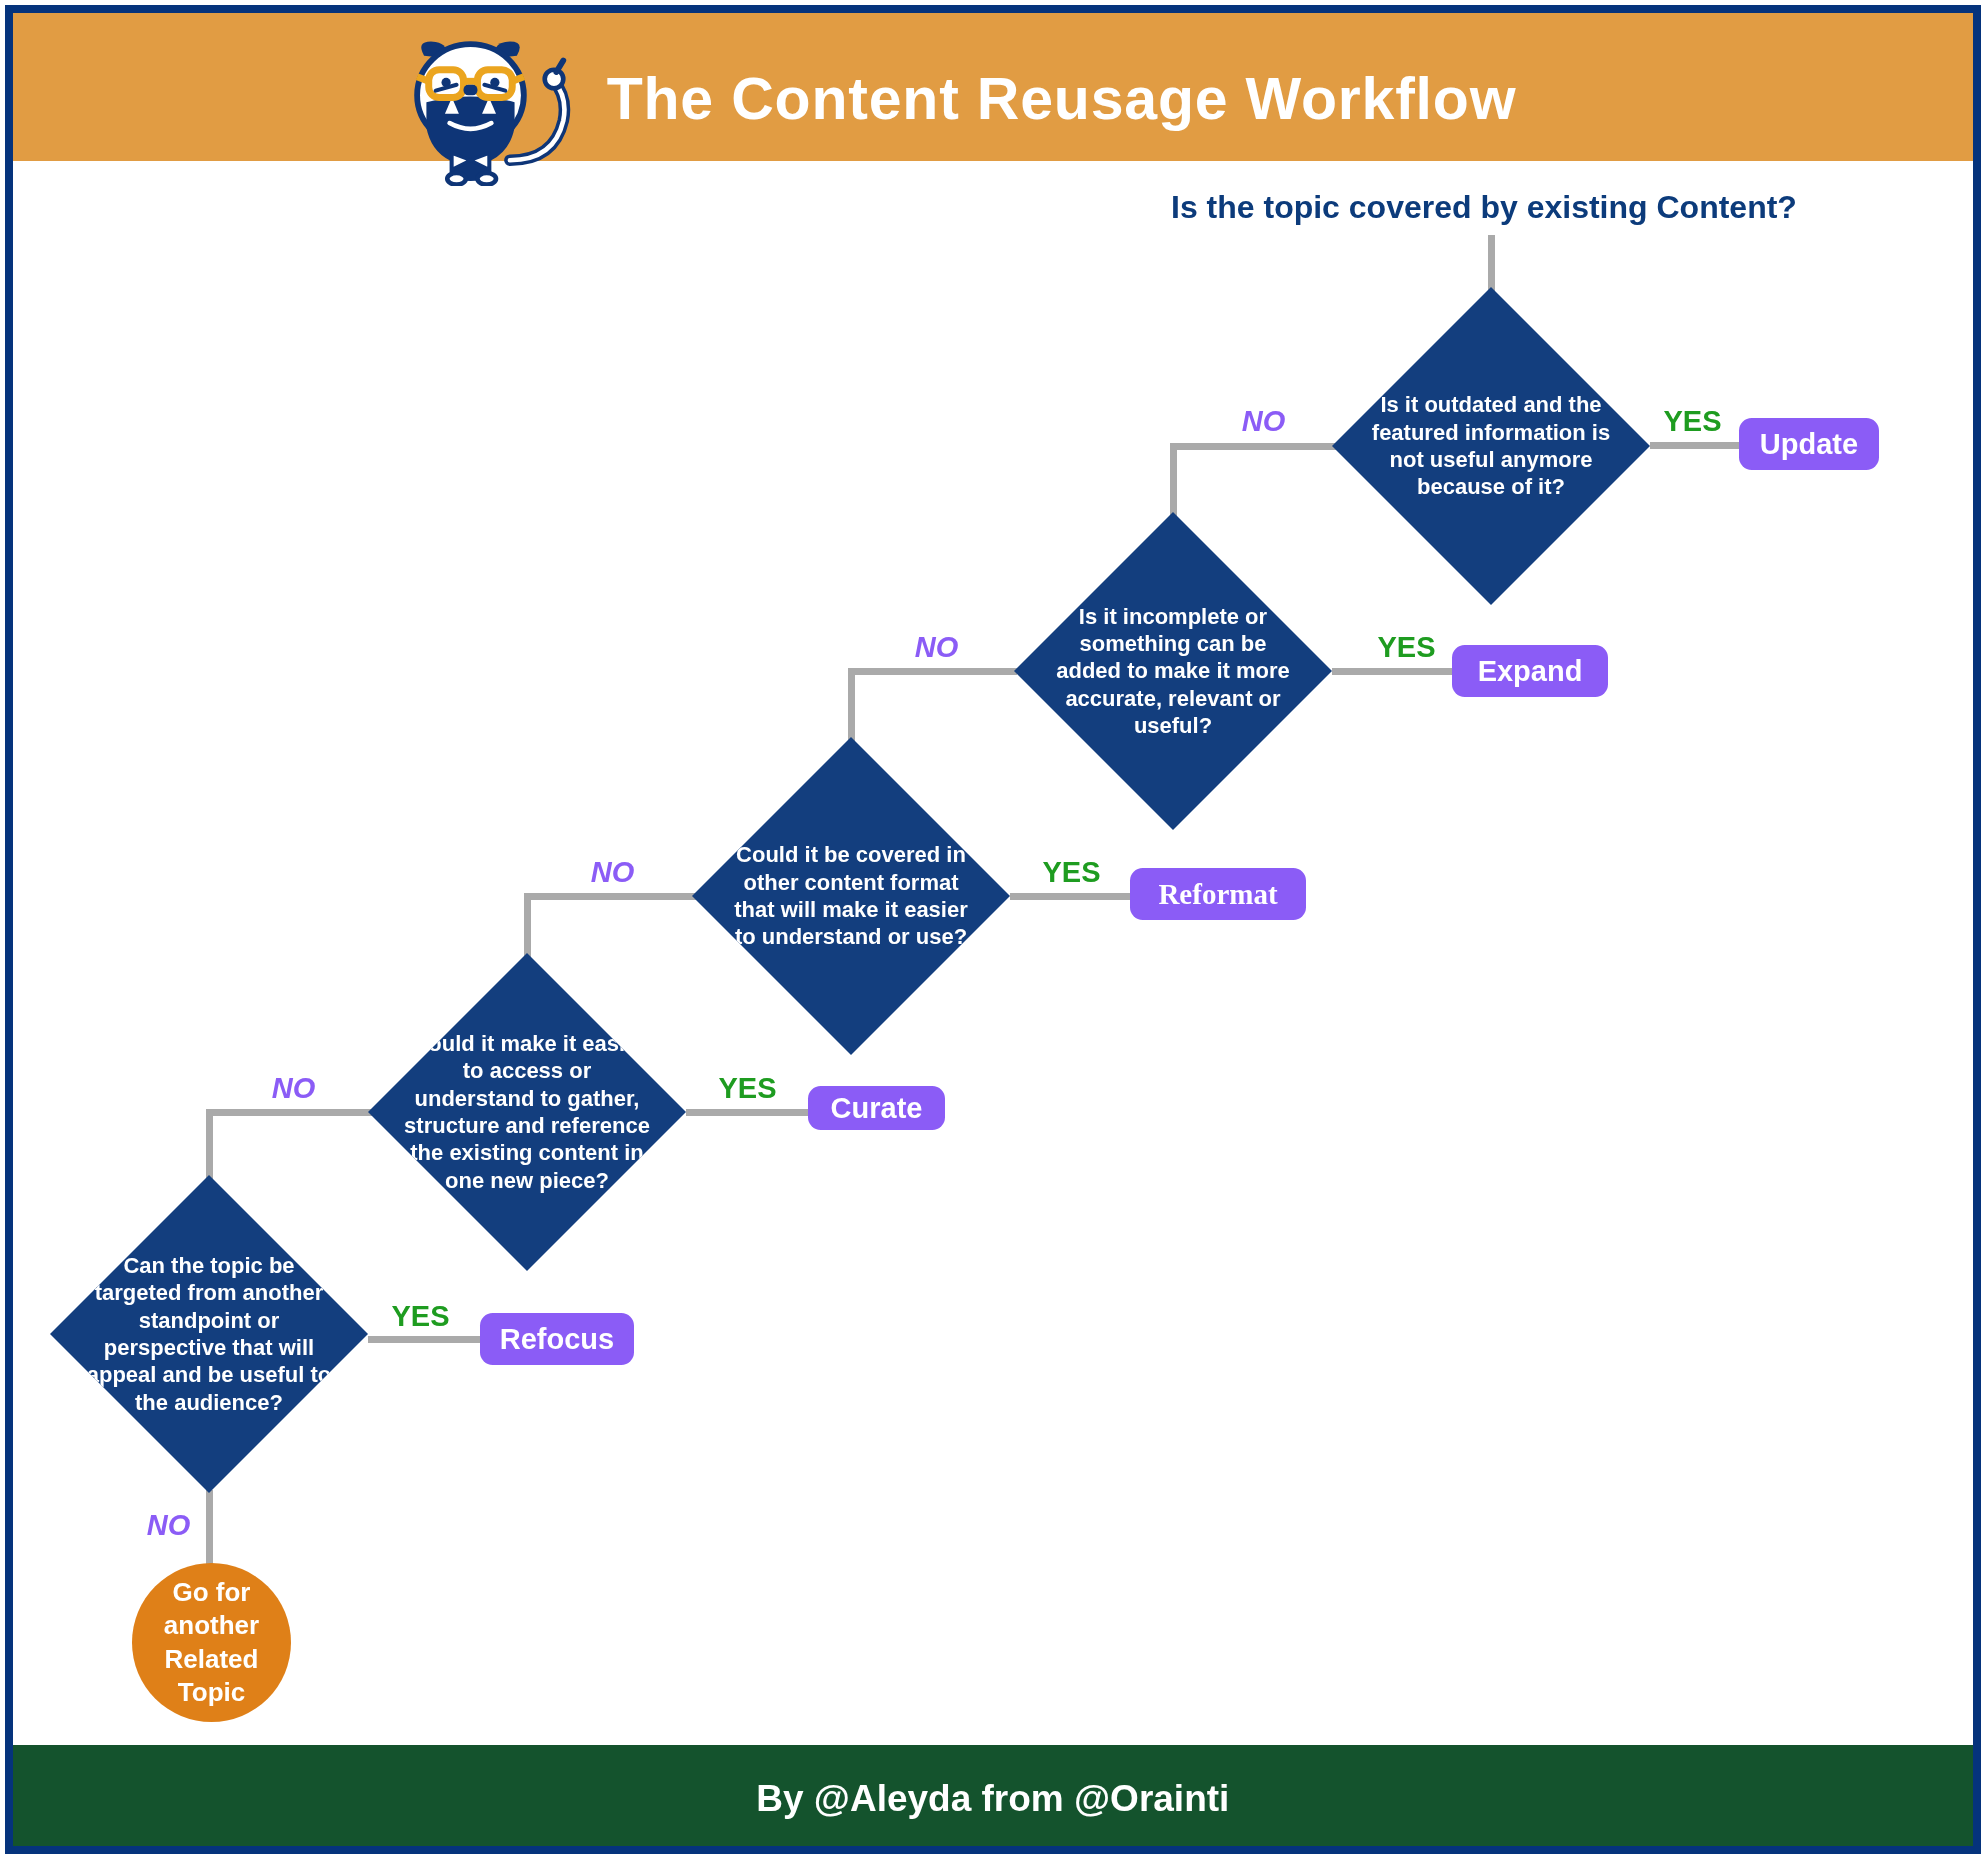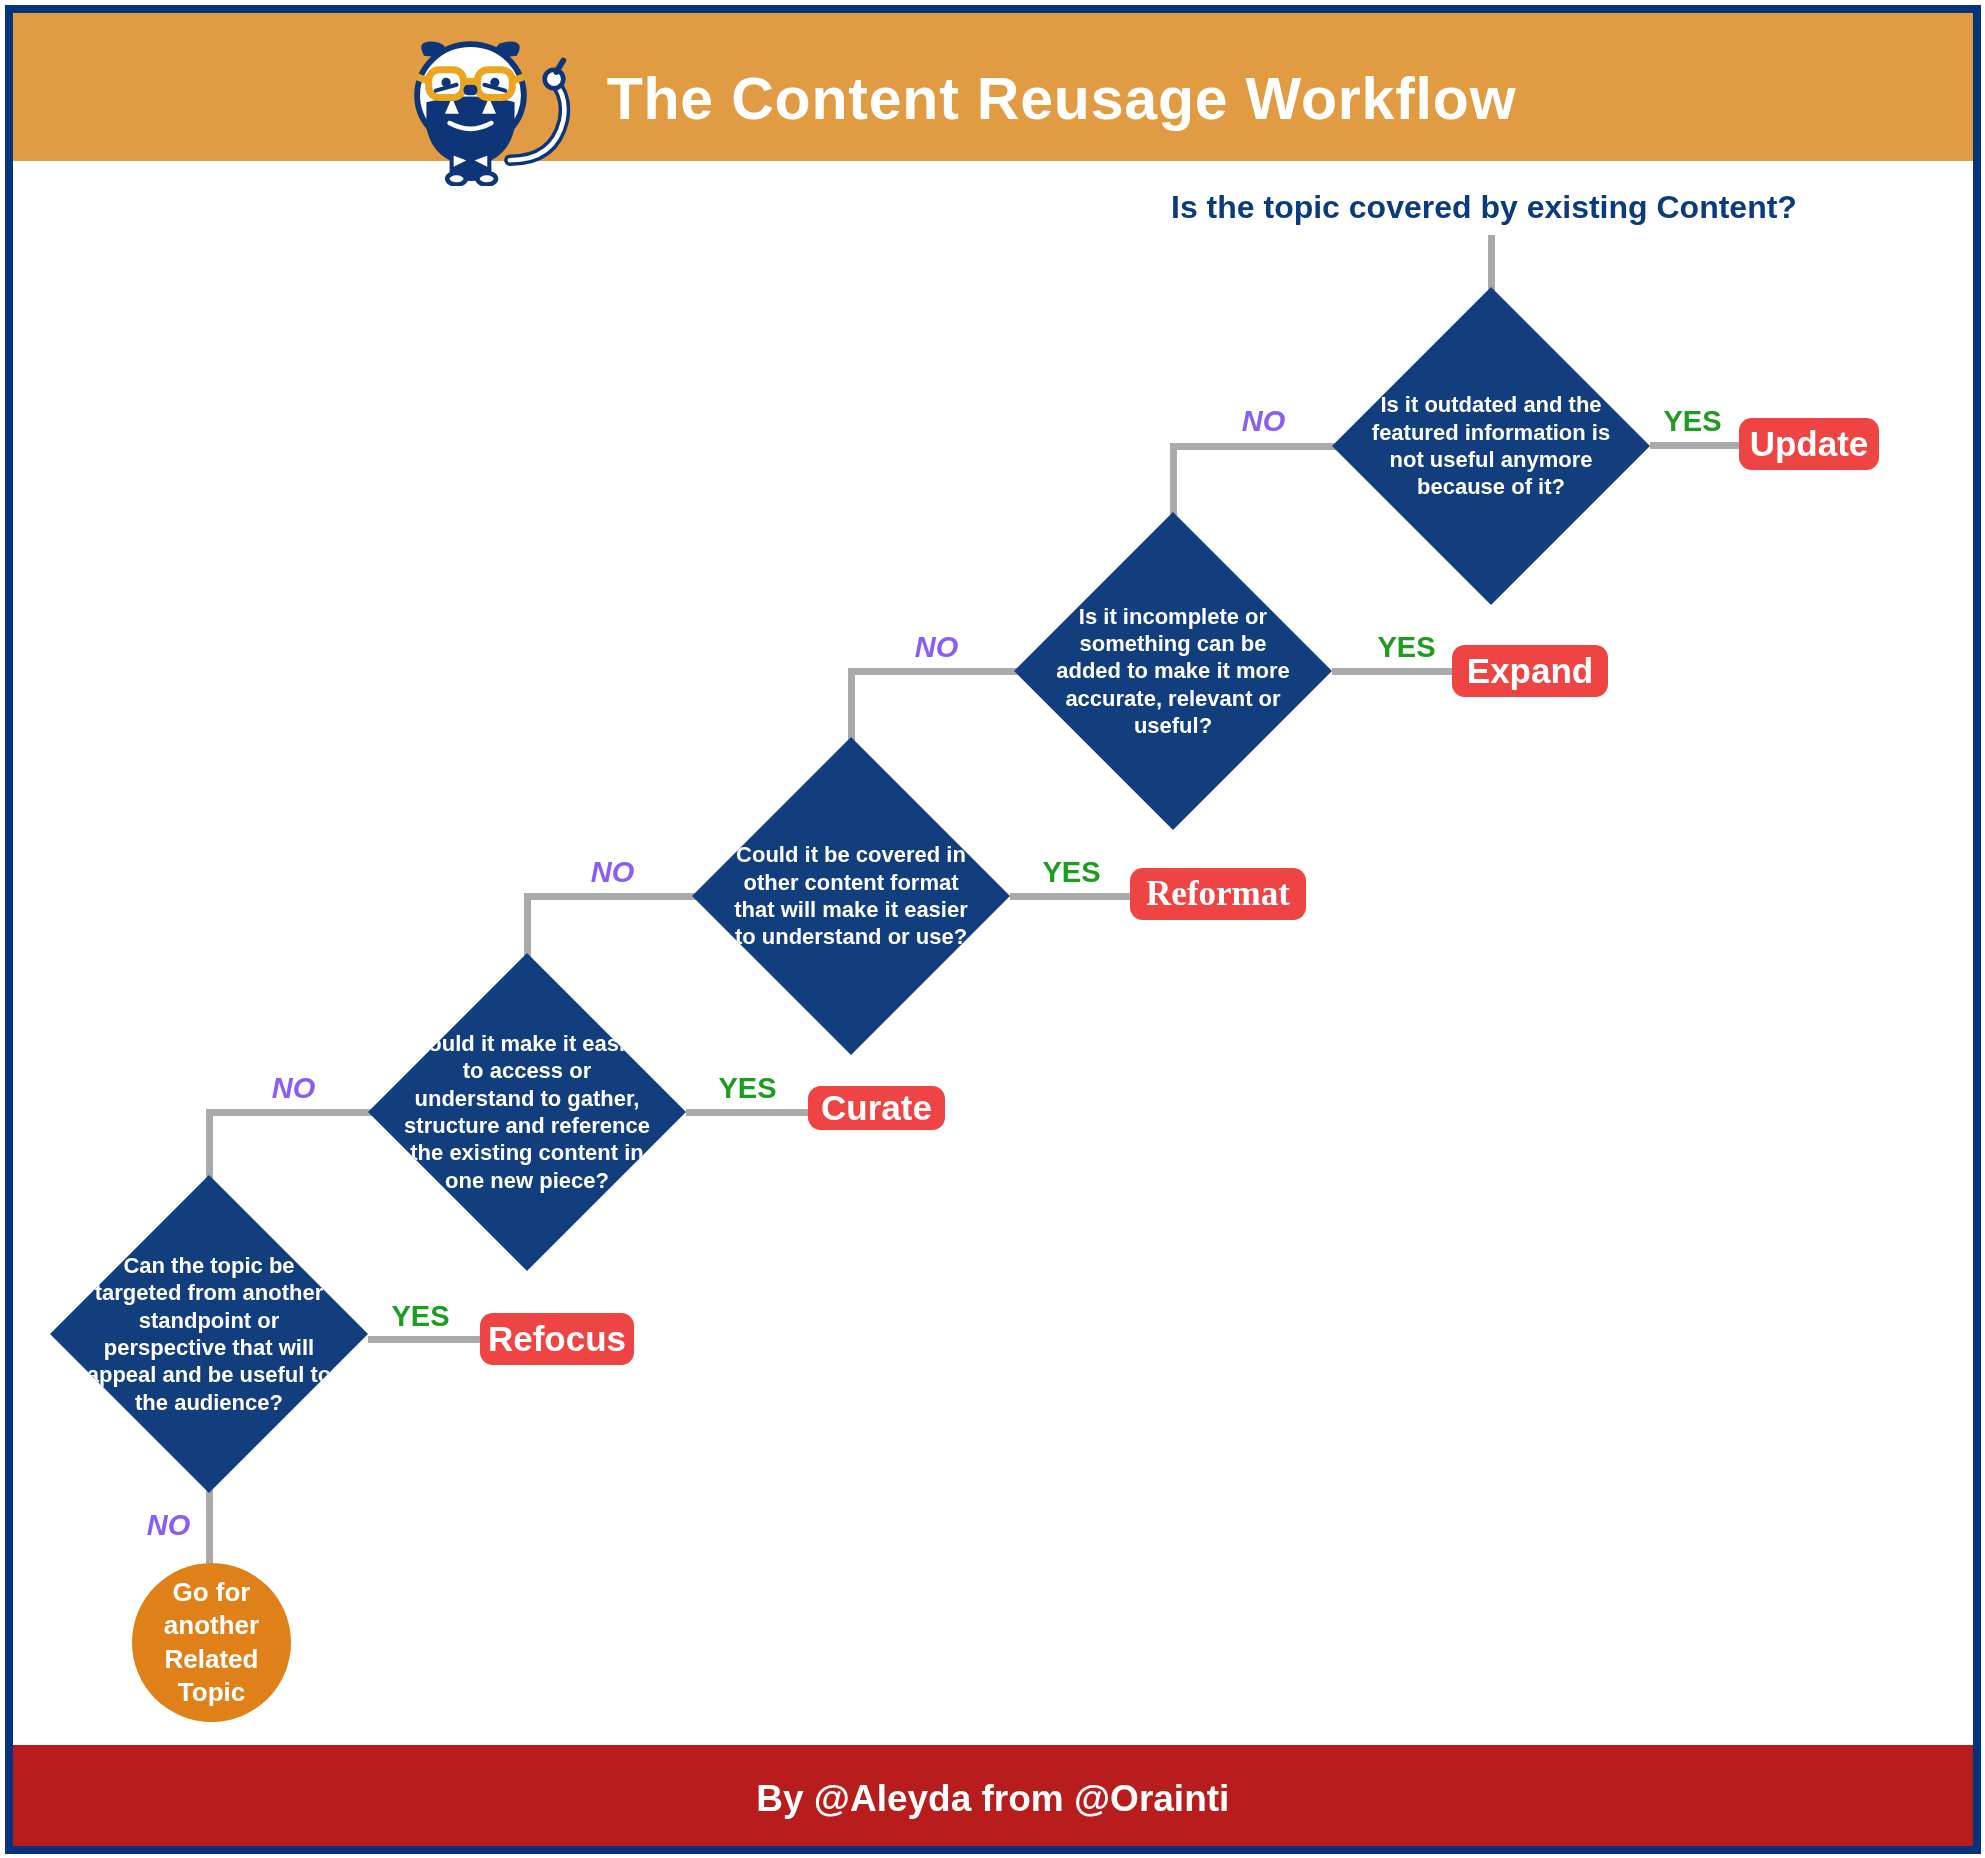--- a/index.html
+++ b/index.html
@@ -13,29 +13,29 @@
   .mascot{position:absolute;left:367px;top:17.5px;width:232px;height:156px;}
   .title{position:absolute;left:594px;top:12.7px;width:1112px;height:148px;
     display:flex;align-items:center;color:#ffffff;font-size:59px;font-weight:700;letter-spacing:0.8px;}
   .question{position:absolute;left:1171px;top:189px;width:683px;
     color:#0C3B7B;font-size:32px;font-weight:700;}
   .line{position:absolute;background:#AAAAAA;}
   .diamond{position:absolute;width:318px;height:318px;background:#133E7E;
     clip-path:polygon(50% 0,100% 50%,50% 100%,0 50%);
     display:flex;align-items:center;justify-content:center;}
   .diamond .dtext{width:246px;text-align:center;color:#ffffff;font-size:22px;font-weight:700;line-height:1.24;}
-  .action{position:absolute;background:#ef4444;border-radius:12.7px;
+  .action{position:absolute;background:#8b5cf6;border-radius:12.7px;
     display:flex;align-items:center;justify-content:center;
-    color:#ffffff;font-size:35px;font-weight:700;}
+    color:#ffffff;font-size:29px;font-weight:700;}
   .yes{position:absolute;width:95px;text-align:center;color:#1E9C20;font-size:29px;font-weight:700;}
   .no{position:absolute;width:79px;text-align:center;color:#8b5cf6;font-size:29px;font-weight:700;font-style:italic;}
   .fallback{position:absolute;left:132px;top:1563px;width:159px;height:159px;border-radius:50%;
     background:#DF8018;display:flex;align-items:center;justify-content:center;}
   .fallback .ftext{width:119px;text-align:center;color:#ffffff;font-size:26px;font-weight:700;line-height:1.28;}
-  .footer{position:absolute;left:4.8px;top:1745px;width:1976px;height:108px;background:#b91c1c;
+  .footer{position:absolute;left:4.8px;top:1745px;width:1976px;height:108px;background:#14532d;
     display:flex;align-items:center;justify-content:center;color:#ffffff;font-size:37px;font-weight:700;}
 </style>
 </head>
 <body>
 
 <div class="canvas">
 
   <div class="header">
     <svg class="mascot" viewBox="0 0 200 134">
 

